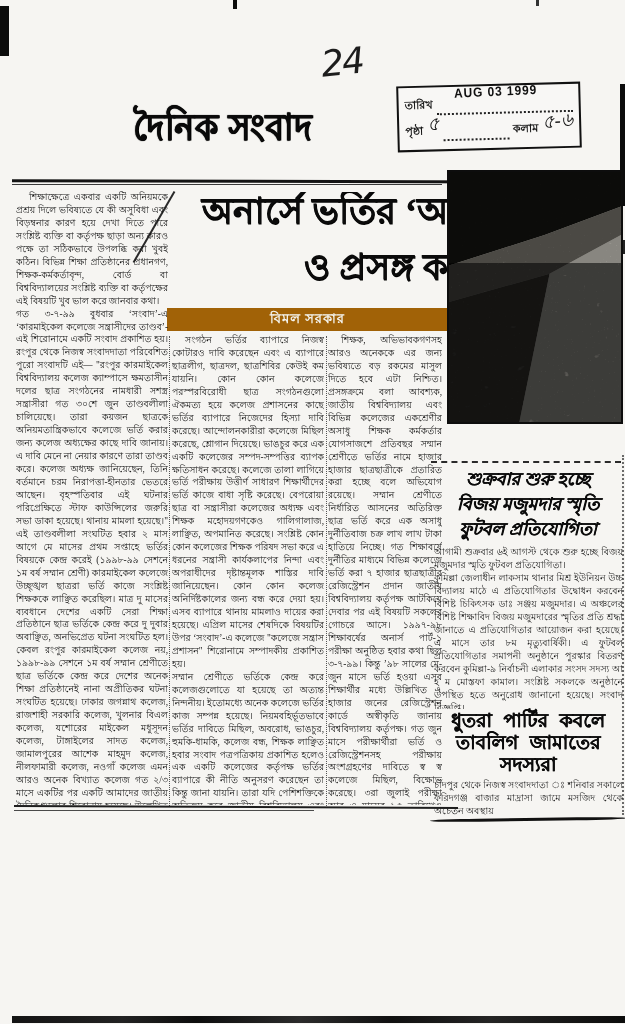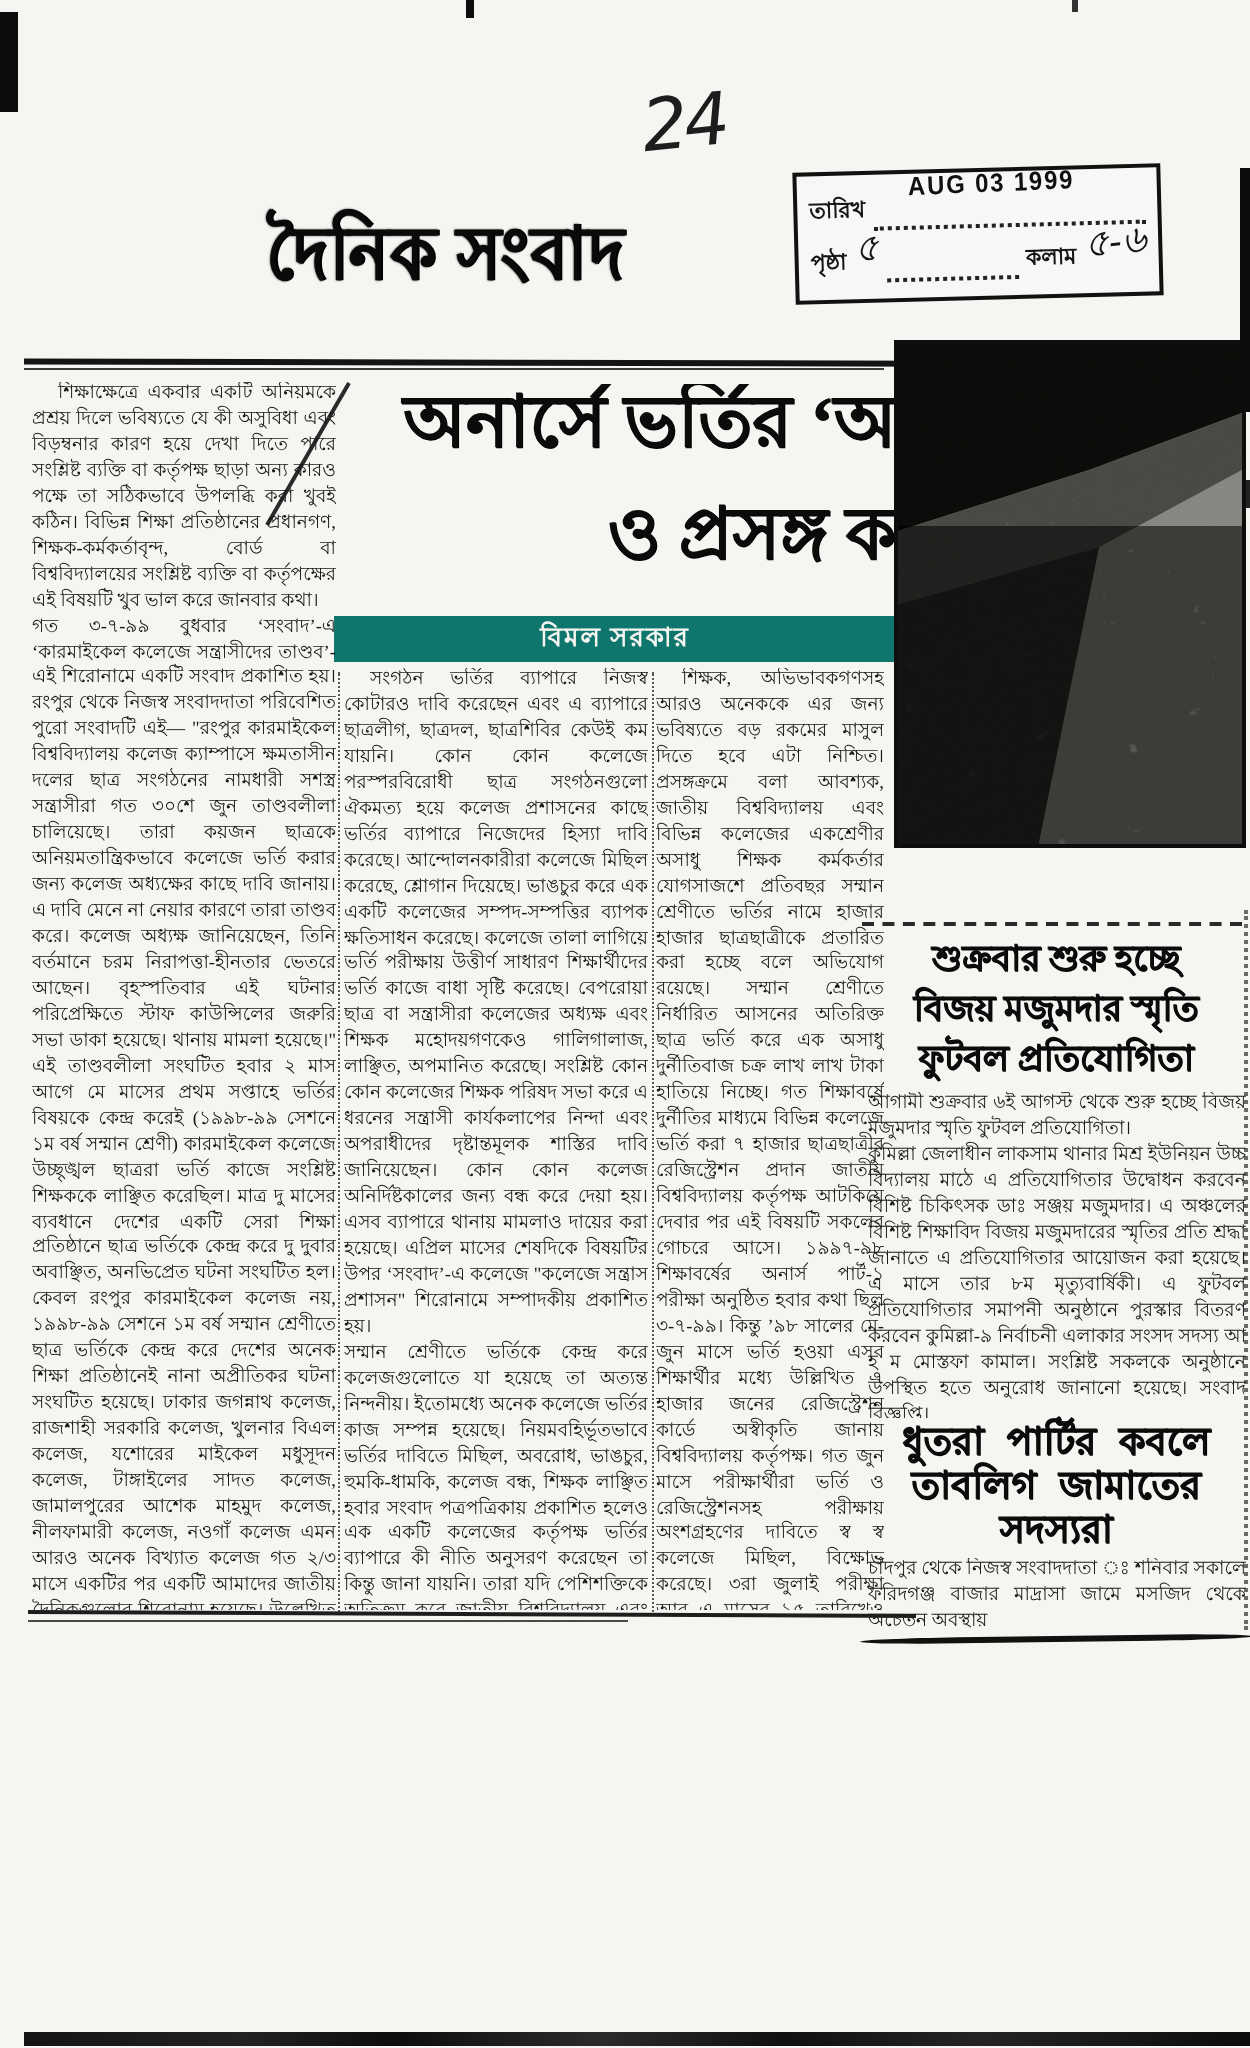--- a/index.html
+++ b/index.html
@@ -48,21 +48,21 @@
   .headline-line{
     position:absolute;left:158px;width:290px;font-weight:900;color:#0b0b0b;
     font-size:36px;line-height:1.1;text-align:right;white-space:nowrap;overflow:hidden;
     text-shadow:.5px .5px 0 #000;
   }
   .hl1{top:192px;}
   .hl2{top:248px;}
   .pen-slash{position:absolute;left:153px;top:186px;width:2px;height:82px;background:#2a2a2a;transform:rotate(30deg);}
 
   .byline-bar{
-    position:absolute;left:167px;top:308px;width:281px;height:23px;background:#0f766e;
+    position:absolute;left:167px;top:308px;width:281px;height:23px;background:#a16207;
     display:flex;align-items:center;justify-content:center;
   }
   .byline-bar span{color:#f5f5f0;font-size:13px;font-weight:700;letter-spacing:1px;}
 
   .photo-frame{
     position:absolute;left:447px;top:170px;width:172px;height:250px;
     border:2px solid #0d0d0d;background:#cfccc4;overflow:hidden;
   }
   .photo-frame svg{display:block;width:100%;height:100%;}
 
@@ -72,21 +72,21 @@
   }
   .photo-caption .cap3{text-align:center;padding-left:30px;}
 
   .dashed-sep{position:absolute;left:431px;top:461px;width:190px;border-top:2px dashed #2a2a2a;}
   .dashed-right{position:absolute;left:622px;top:455px;height:360px;border-left:2px dotted #6a6a6a;}
 
   .side-headline{
     position:absolute;left:431px;width:194px;text-align:center;font-weight:900;color:#0c0c0c;
     text-shadow:.4px .4px 0 #000;
   }
-  .sh1{top:467px;font-size:17.5px;line-height:25px;}
+  .sh1{top:467px;font-size:17.5px;line-height:25px;font-style:italic;}
   .sh2{top:711px;font-size:19px;line-height:22px;font-family:Liberation Mono, monospace;}
 
   .side-body{
     position:absolute;left:434px;width:189px;font-size:9.4px;line-height:13px;
     text-align:justify;color:#181818;overflow:hidden;white-space:pre-line;
   }
   .sb1{top:546px;height:163px;}
   .sb2{top:779px;height:40px;}
 
   .torn-edge{position:absolute;left:430px;top:818px;width:196px;height:3px;background:#111;

